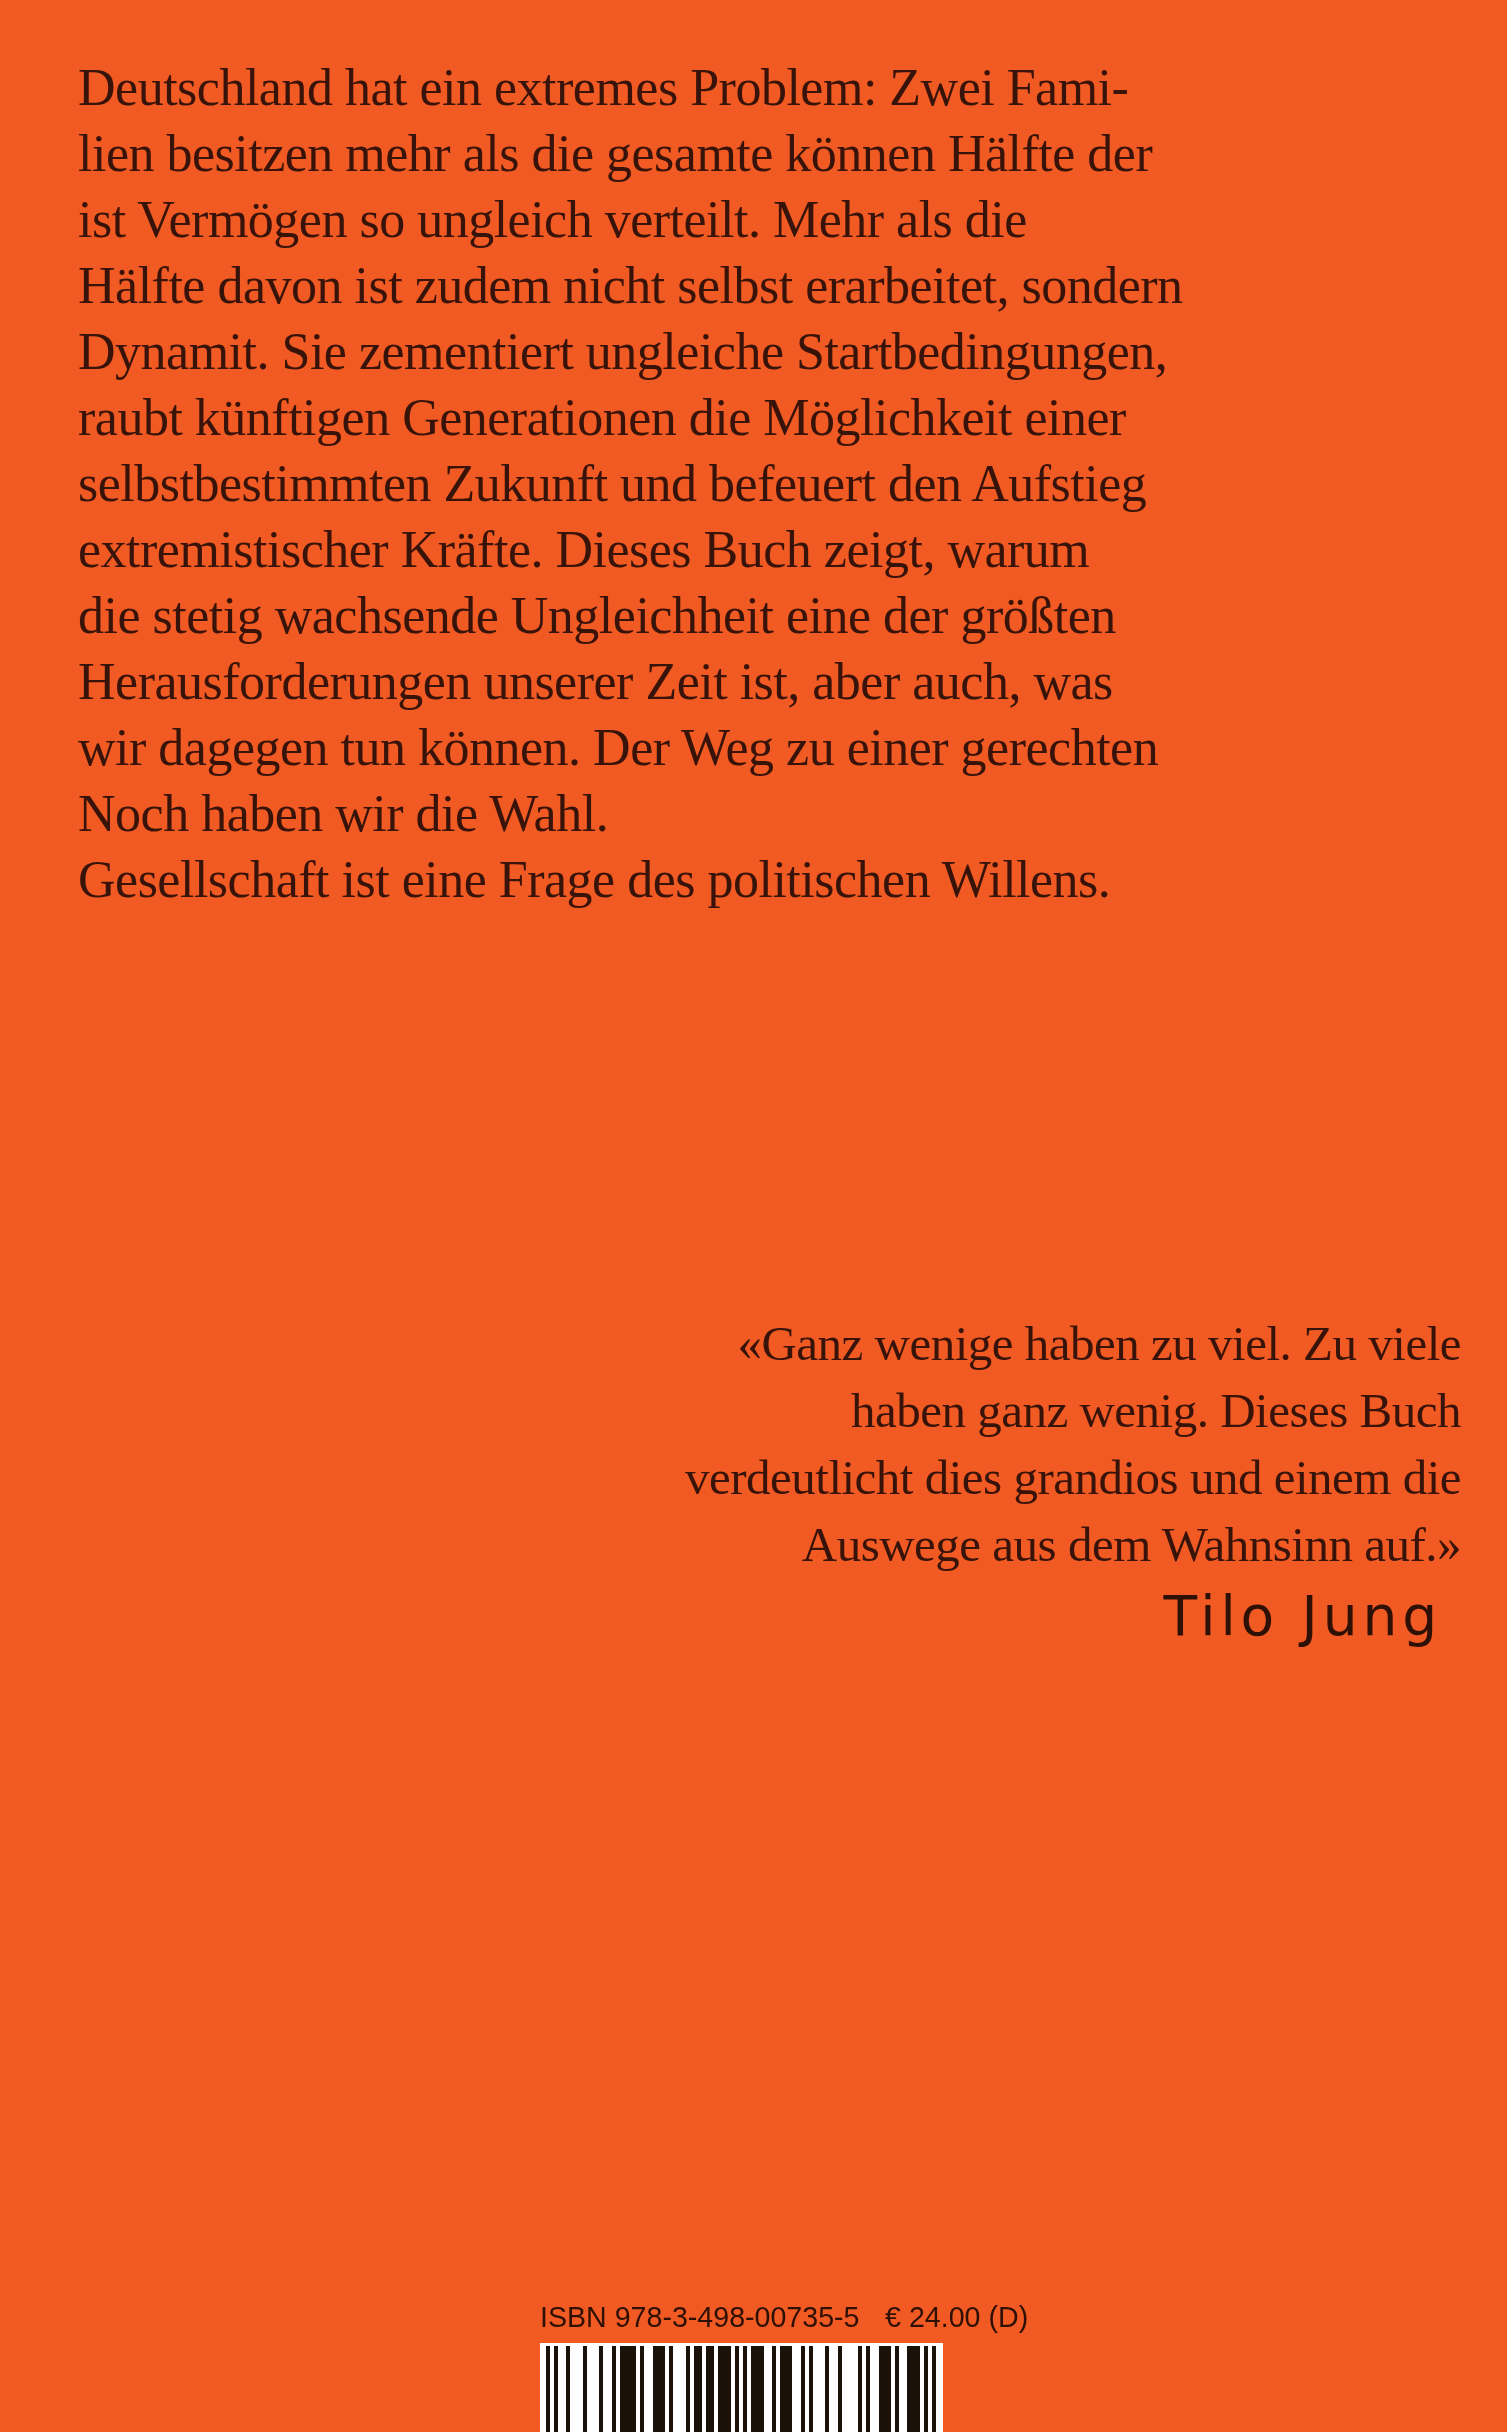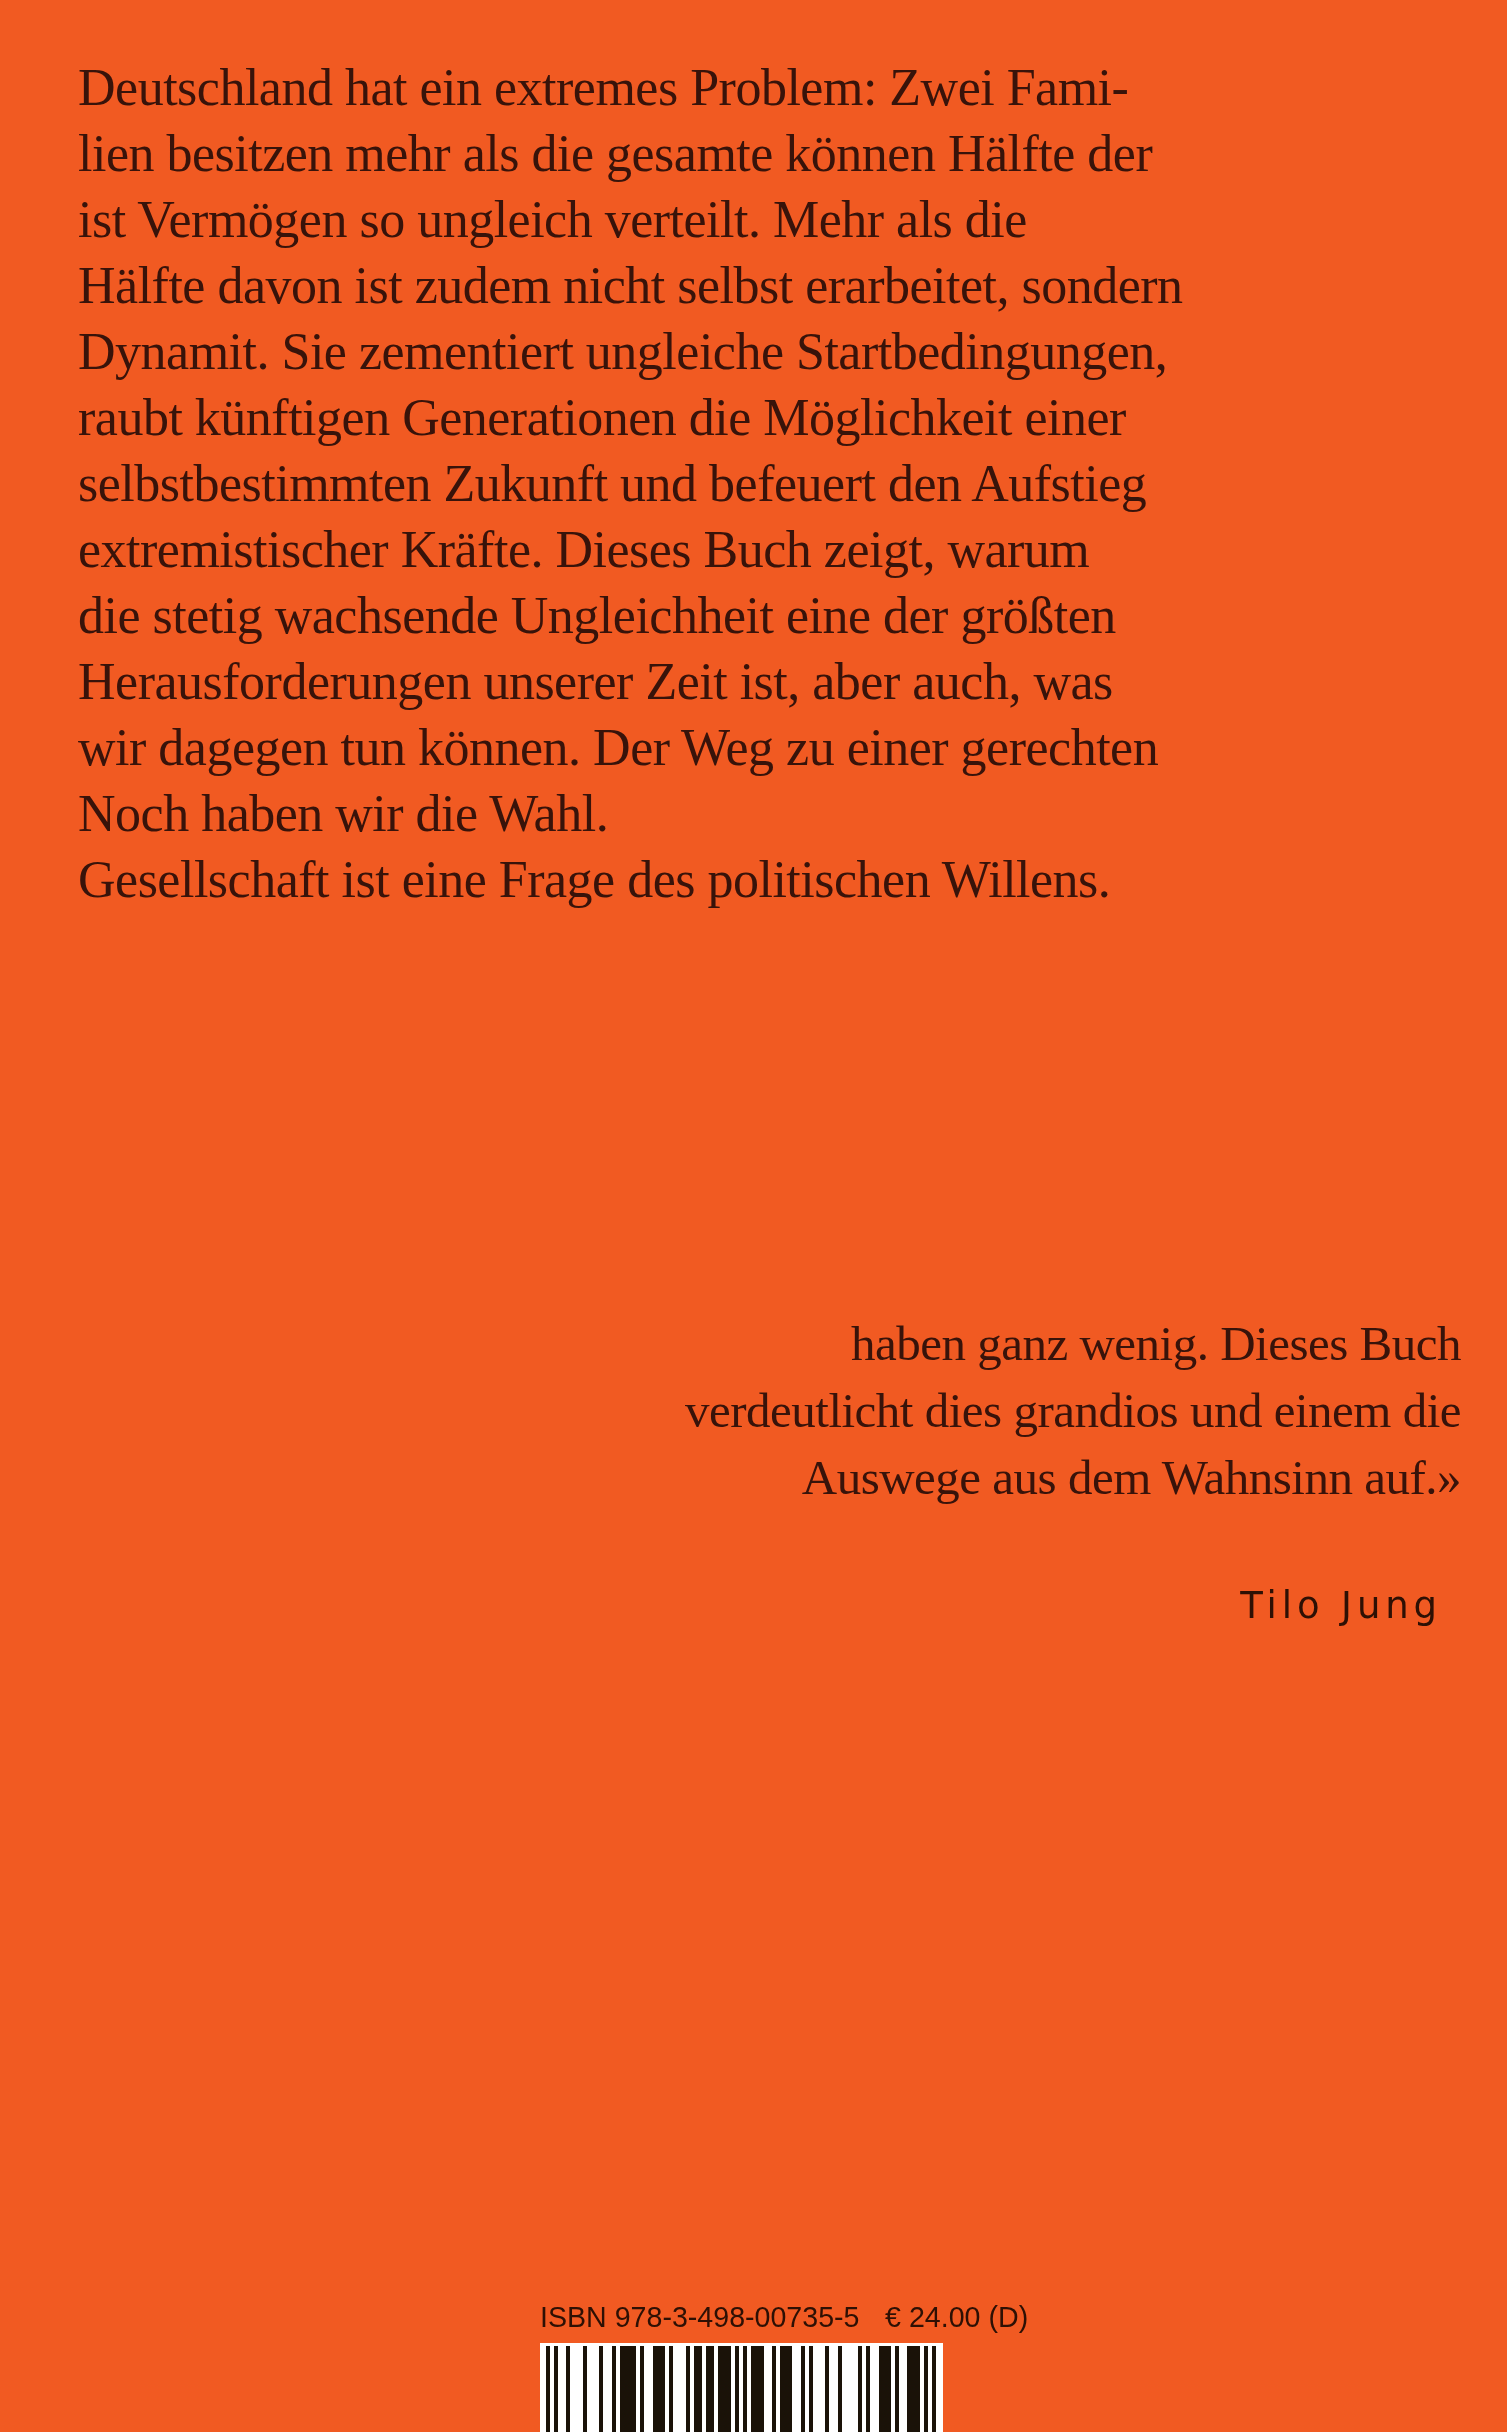--- a/index.html
+++ b/index.html
@@ -17,21 +17,21 @@
   .blurb .line{white-space:nowrap;}
   .quote{
     position:absolute;right:46px;top:1310px;
     text-align:right;
     font-size:49px;line-height:67px;letter-spacing:-0.5px;
   }
   .quote .line{white-space:nowrap;}
   .attribution{
     position:absolute;right:65px;top:1584px;
     font-family:"DejaVu Sans","Liberation Sans",sans-serif;
-    font-size:37px;letter-spacing:4.9px;
+    font-size:55px;letter-spacing:4.9px;
     color:#2E1004;white-space:nowrap;
   }
   .footer-isbn{
     position:absolute;left:540px;top:2301px;width:403px;
     white-space:nowrap;
     font-family:"Liberation Sans","DejaVu Sans",sans-serif;
     font-size:28.6px;color:#2E1004;
   }
   .isbn-gap{display:inline-block;width:25.6px;}
   .barcode{
@@ -57,20 +57,21 @@
   <div class="line">selbstbestimmten Zukunft und befeuert den Aufstieg</div>
   <div class="line">extremistischer Kräfte. Dieses Buch zeigt, warum</div>
   <div class="line">die stetig wachsende Ungleichheit eine der größten</div>
   <div class="line">Herausforderungen unserer Zeit ist, aber auch, was</div>
   <div class="line">wir dagegen tun können. Der Weg zu einer gerechten</div>
   <div class="line">Noch haben wir die Wahl.</div>
   <div class="line">Gesellschaft ist eine Frage des politischen Willens.</div>
 </div>
 
 <div class="quote">
+  <div class="line">«Ganz wenige haben zu viel. Zu viele</div>
   <div class="line">haben ganz wenig. Dieses Buch</div>
   <div class="line">verdeutlicht dies grandios und einem die</div>
   <div class="line">Auswege aus dem Wahnsinn auf.»</div>
 </div>
 
 <div class="attribution">Tilo Jung</div>
 
 <div class="footer-isbn">
   <span>ISBN 978-3-498-00735-5</span><span class="isbn-gap"></span><span>€ 24.00 (D)</span>
 </div>

